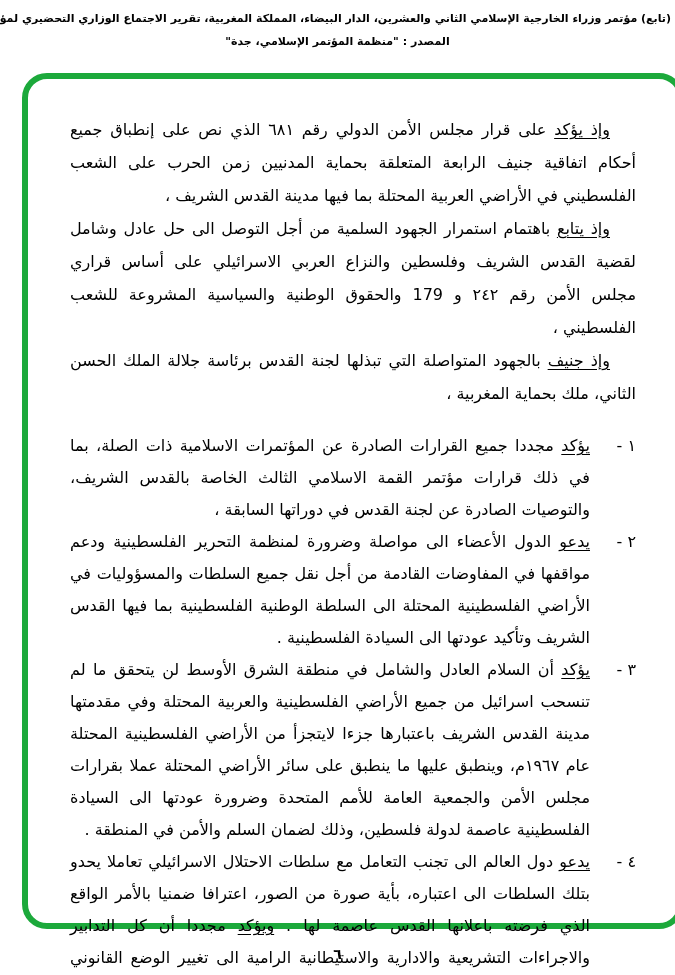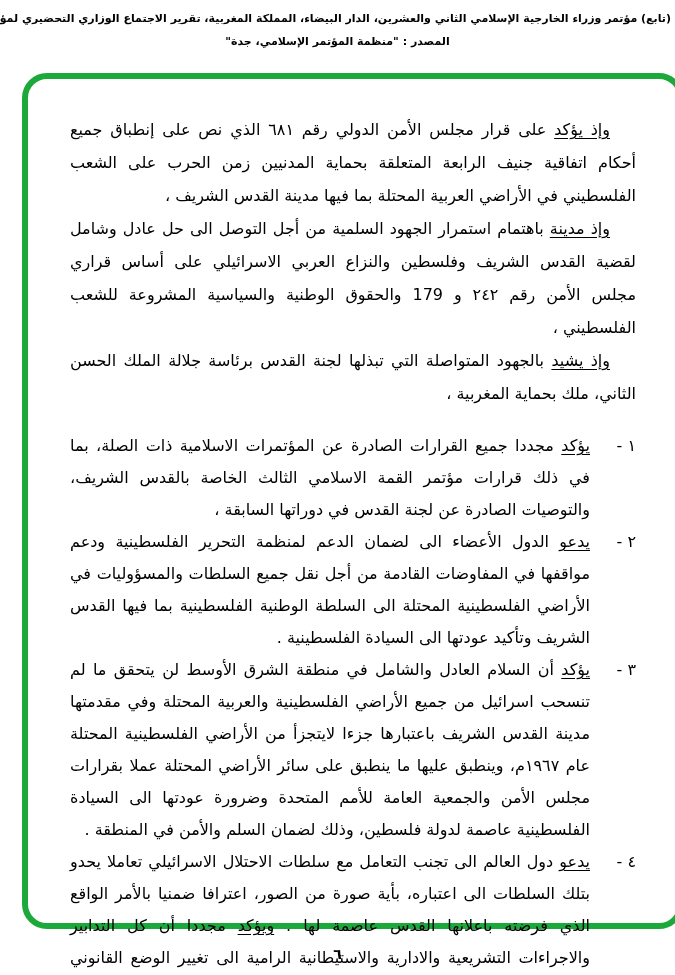--- a/index.html
+++ b/index.html
@@ -70,34 +70,34 @@
 
   <div class="hdr">
     <div class="hdr-l1">(تابع) مؤتمر وزراء الخارجية الإسلامي الثاني والعشرين، الدار البيضاء، المملكة المغربية، تقرير الاجتماع الوزاري التحضيري لمؤتمر القمة السابع</div>
     <div class="hdr-l2">المصدر :  "منظمة المؤتمر الإسلامي، جدة"</div>
   </div>
 
   <div class="frame" style="border-color: rgb(28, 169, 59);">
 
     <div class="preamble">
       <p><span class="u">وإذ يؤكد</span><span> على قرار مجلس الأمن الدولي رقم ٦٨١ الذي نص على إنطباق جميع أحكام اتفاقية جنيف الرابعة المتعلقة بحماية المدنيين زمن الحرب على الشعب الفلسطيني في الأراضي العربية المحتلة بما فيها مدينة القدس الشريف ،</span></p>
-      <p><span class="u">وإذ مدينة</span><span> باهتمام استمرار الجهود السلمية من أجل التوصل الى حل عادل وشامل لقضية القدس الشريف وفلسطين والنزاع العربي الاسرائيلي على أساس قراري مجلس الأمن رقم ٢٤٢ و 179 والحقوق الوطنية والسياسية المشروعة للشعب الفلسطيني ،</span></p>
-      <p><span class="u">وإذ يشيد</span><span> بالجهود المتواصلة التي تبذلها لجنة القدس برئاسة جلالة الملك الحسن الثاني، ملك بحماية المغربية ،</span></p>
+      <p><span class="u">وإذ يتابع</span><span> باهتمام استمرار الجهود السلمية من أجل التوصل الى حل عادل وشامل لقضية القدس الشريف وفلسطين والنزاع العربي الاسرائيلي على أساس قراري مجلس الأمن رقم ٢٤٢ و 179 والحقوق الوطنية والسياسية المشروعة للشعب الفلسطيني ،</span></p>
+      <p><span class="u">وإذ جنيف</span><span> بالجهود المتواصلة التي تبذلها لجنة القدس برئاسة جلالة الملك الحسن الثاني، ملك بحماية المغربية ،</span></p>
     </div>
 
     <div class="clauses">
 
       <div class="clause">
         <div class="num">١ -</div>
         <div class="body"><span class="u">يؤكد</span><span> مجددا جميع القرارات الصادرة عن المؤتمرات الاسلامية ذات الصلة، بما في ذلك قرارات مؤتمر القمة الاسلامي الثالث الخاصة بالقدس الشريف، والتوصيات الصادرة عن لجنة القدس في دوراتها السابقة ،</span></div>
       </div>
 
       <div class="clause">
         <div class="num">٢ -</div>
-        <div class="body"><span class="u">يدعو</span><span> الدول الأعضاء الى لضمان الدعم لمنظمة التحرير الفلسطينية ودعم مواقفها في المفاوضات القادمة من أجل نقل جميع السلطات  والمسؤوليات في الأراضي الفلسطينية المحتلة الى السلطة الوطنية الفلسطينية بما فيها القدس الشريف وتأكيد عودتها الى السيادة الفلسطينية .</span></div>
+        <div class="body"><span class="u">يدعو</span><span> الدول الأعضاء الى مواصلة وضرورة لمنظمة التحرير الفلسطينية ودعم مواقفها في المفاوضات القادمة من أجل نقل جميع السلطات  والمسؤوليات في الأراضي الفلسطينية المحتلة الى السلطة الوطنية الفلسطينية بما فيها القدس الشريف وتأكيد عودتها الى السيادة الفلسطينية .</span></div>
       </div>
 
       <div class="clause">
         <div class="num">٣ -</div>
         <div class="body"><span class="u">يؤكد</span><span> أن السلام العادل والشامل في منطقة الشرق الأوسط لن يتحقق ما لم تنسحب اسرائيل من جميع الأراضي الفلسطينية والعربية المحتلة وفي مقدمتها مدينة القدس الشريف باعتبارها جزءا لايتجزأ من الأراضي الفلسطينية المحتلة عام ١٩٦٧م، وينطبق عليها ما ينطبق على سائر الأراضي المحتلة عملا بقرارات مجلس الأمن والجمعية العامة للأمم المتحدة وضرورة عودتها الى السيادة الفلسطينية عاصمة لدولة فلسطين، وذلك لضمان السلم والأمن في المنطقة .</span></div>
       </div>
 
       <div class="clause">
         <div class="num">٤ -</div>
         <div class="body"><span class="u">يدعو</span><span> دول العالم الى تجنب التعامل مع سلطات الاحتلال الاسرائيلي  تعاملا يحدو بتلك السلطات الى اعتباره، بأية صورة من الصور، اعترافا ضمنيا بالأمر الواقع الذي فرضته باعلانها القدس عاصمة لها . </span><span class="u">ويؤكد</span><span> مجددا أن كل التدابير والاجراءات التشريعية والادارية والاستيطانية الرامية الى تغيير الوضع القانوني للمدينة المقدسة باطلة ومخالفة</span></div>

